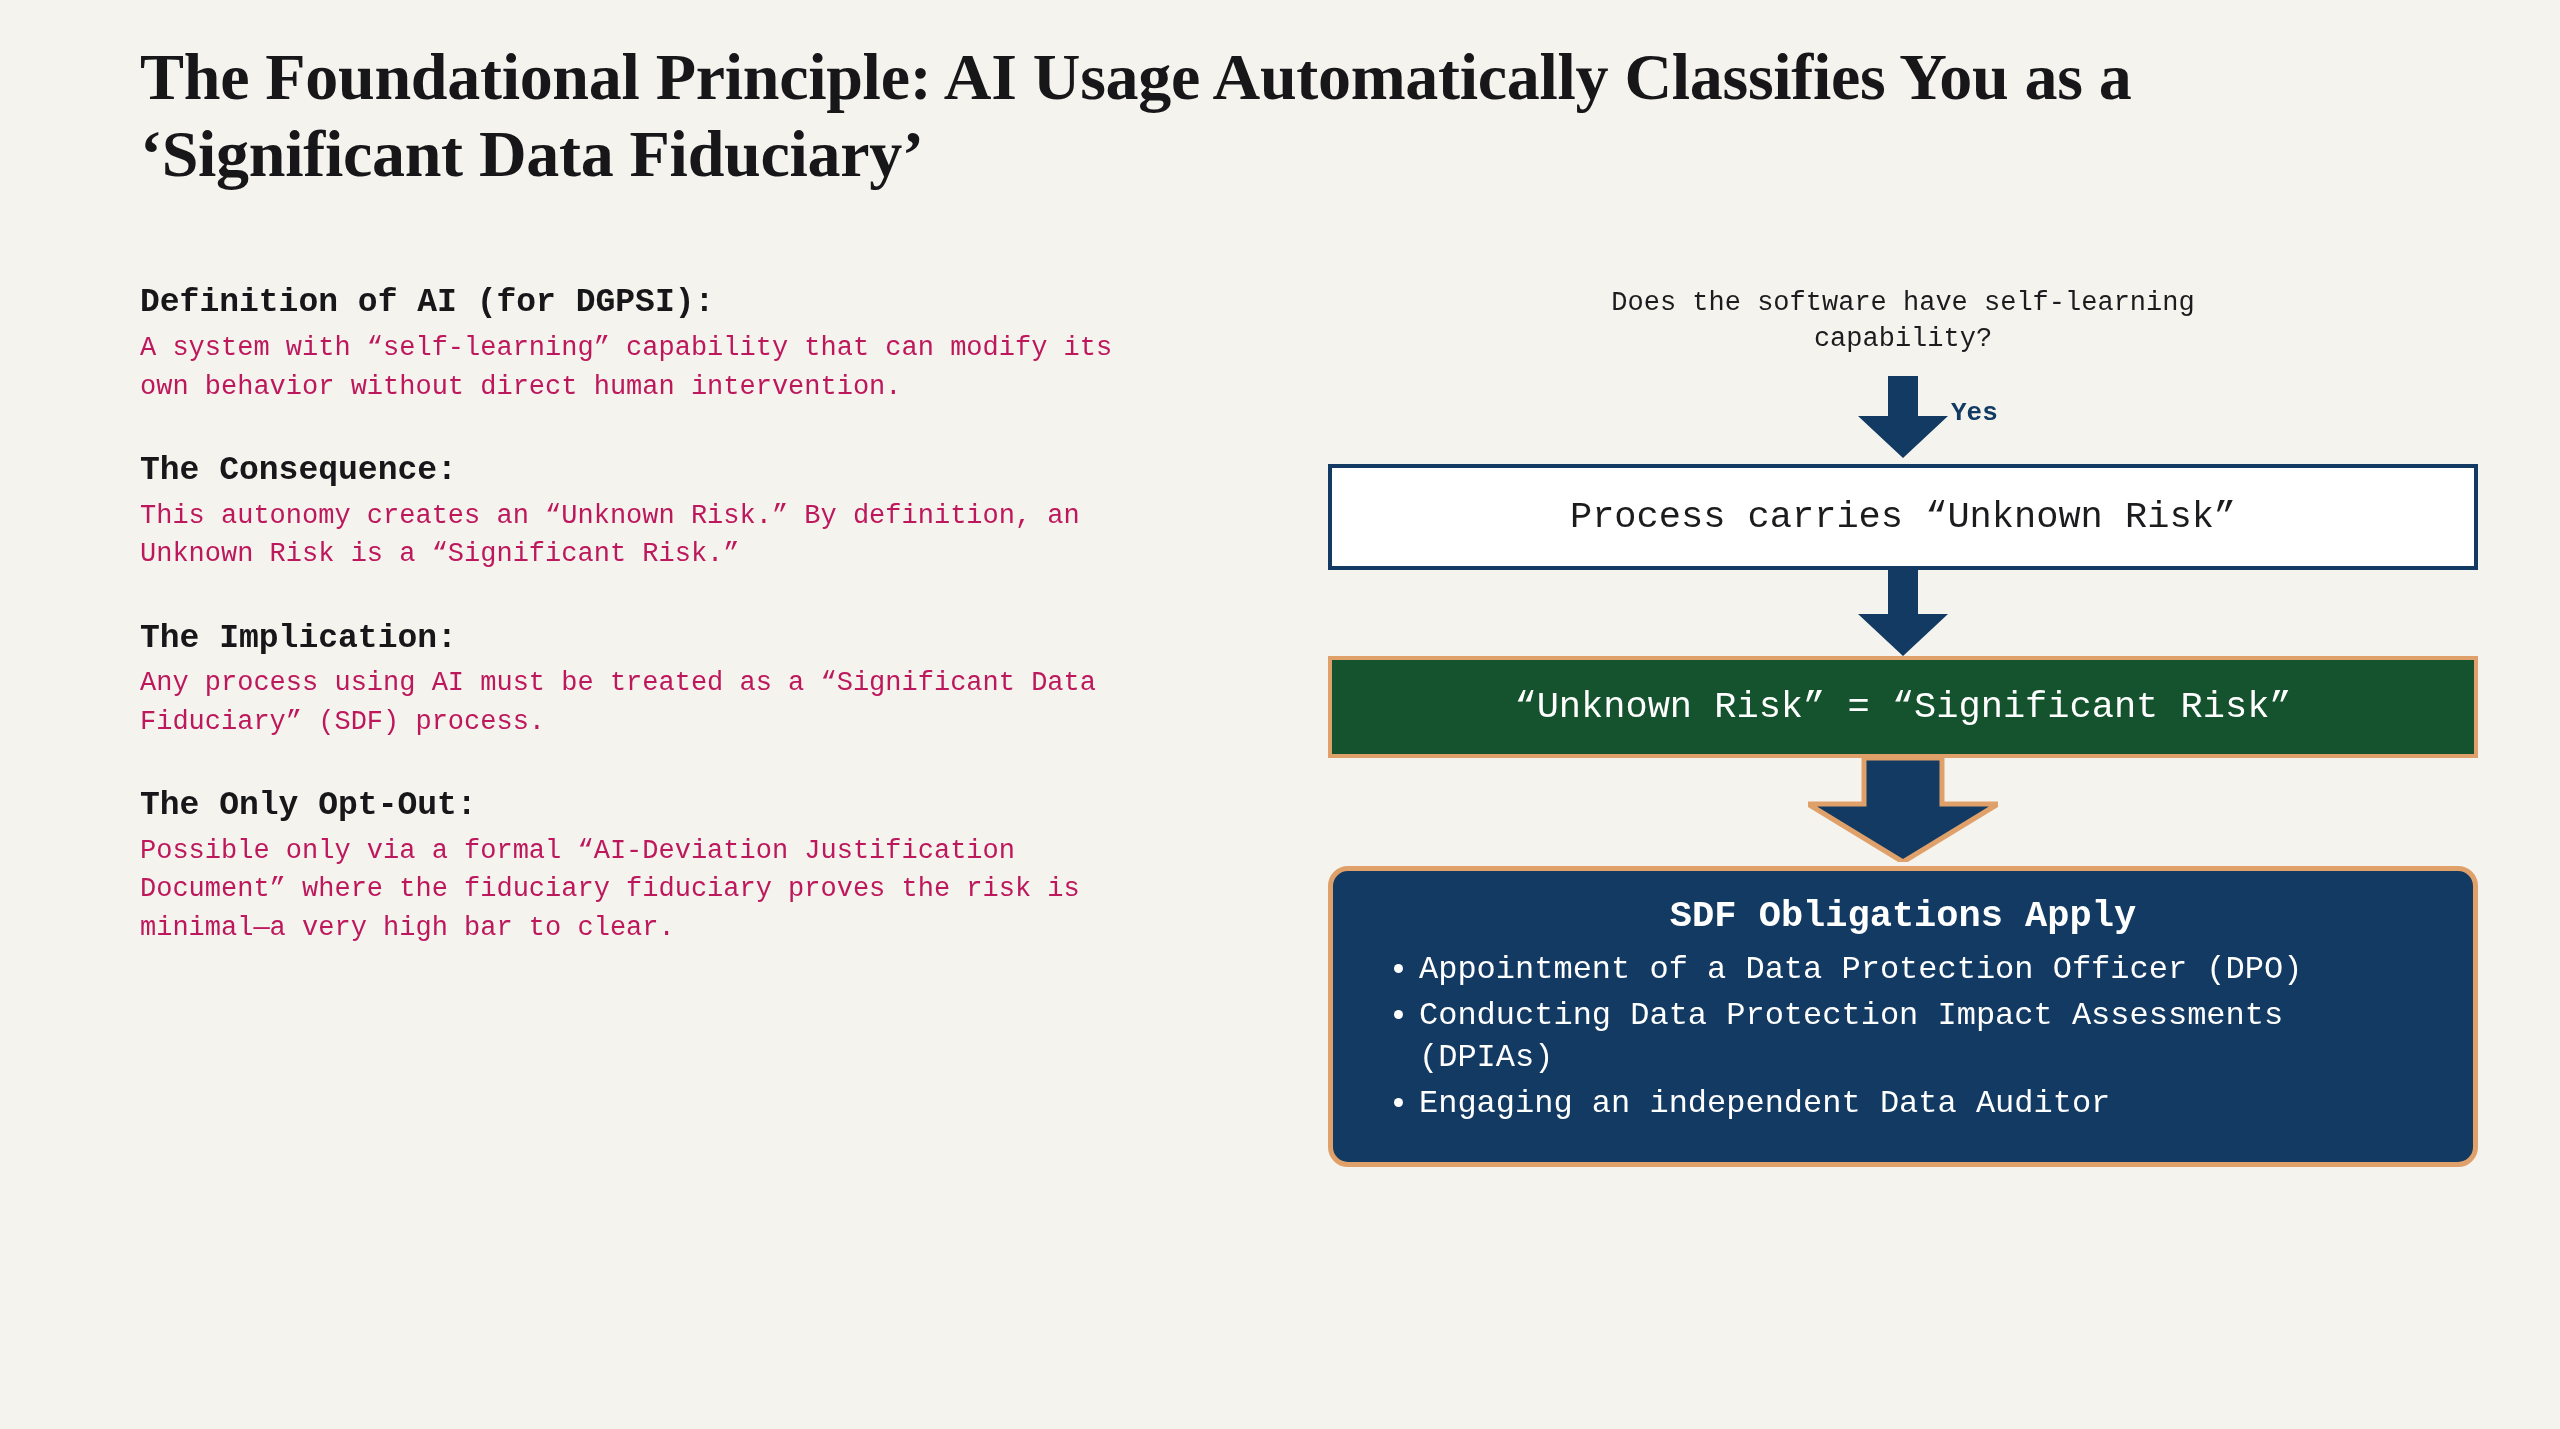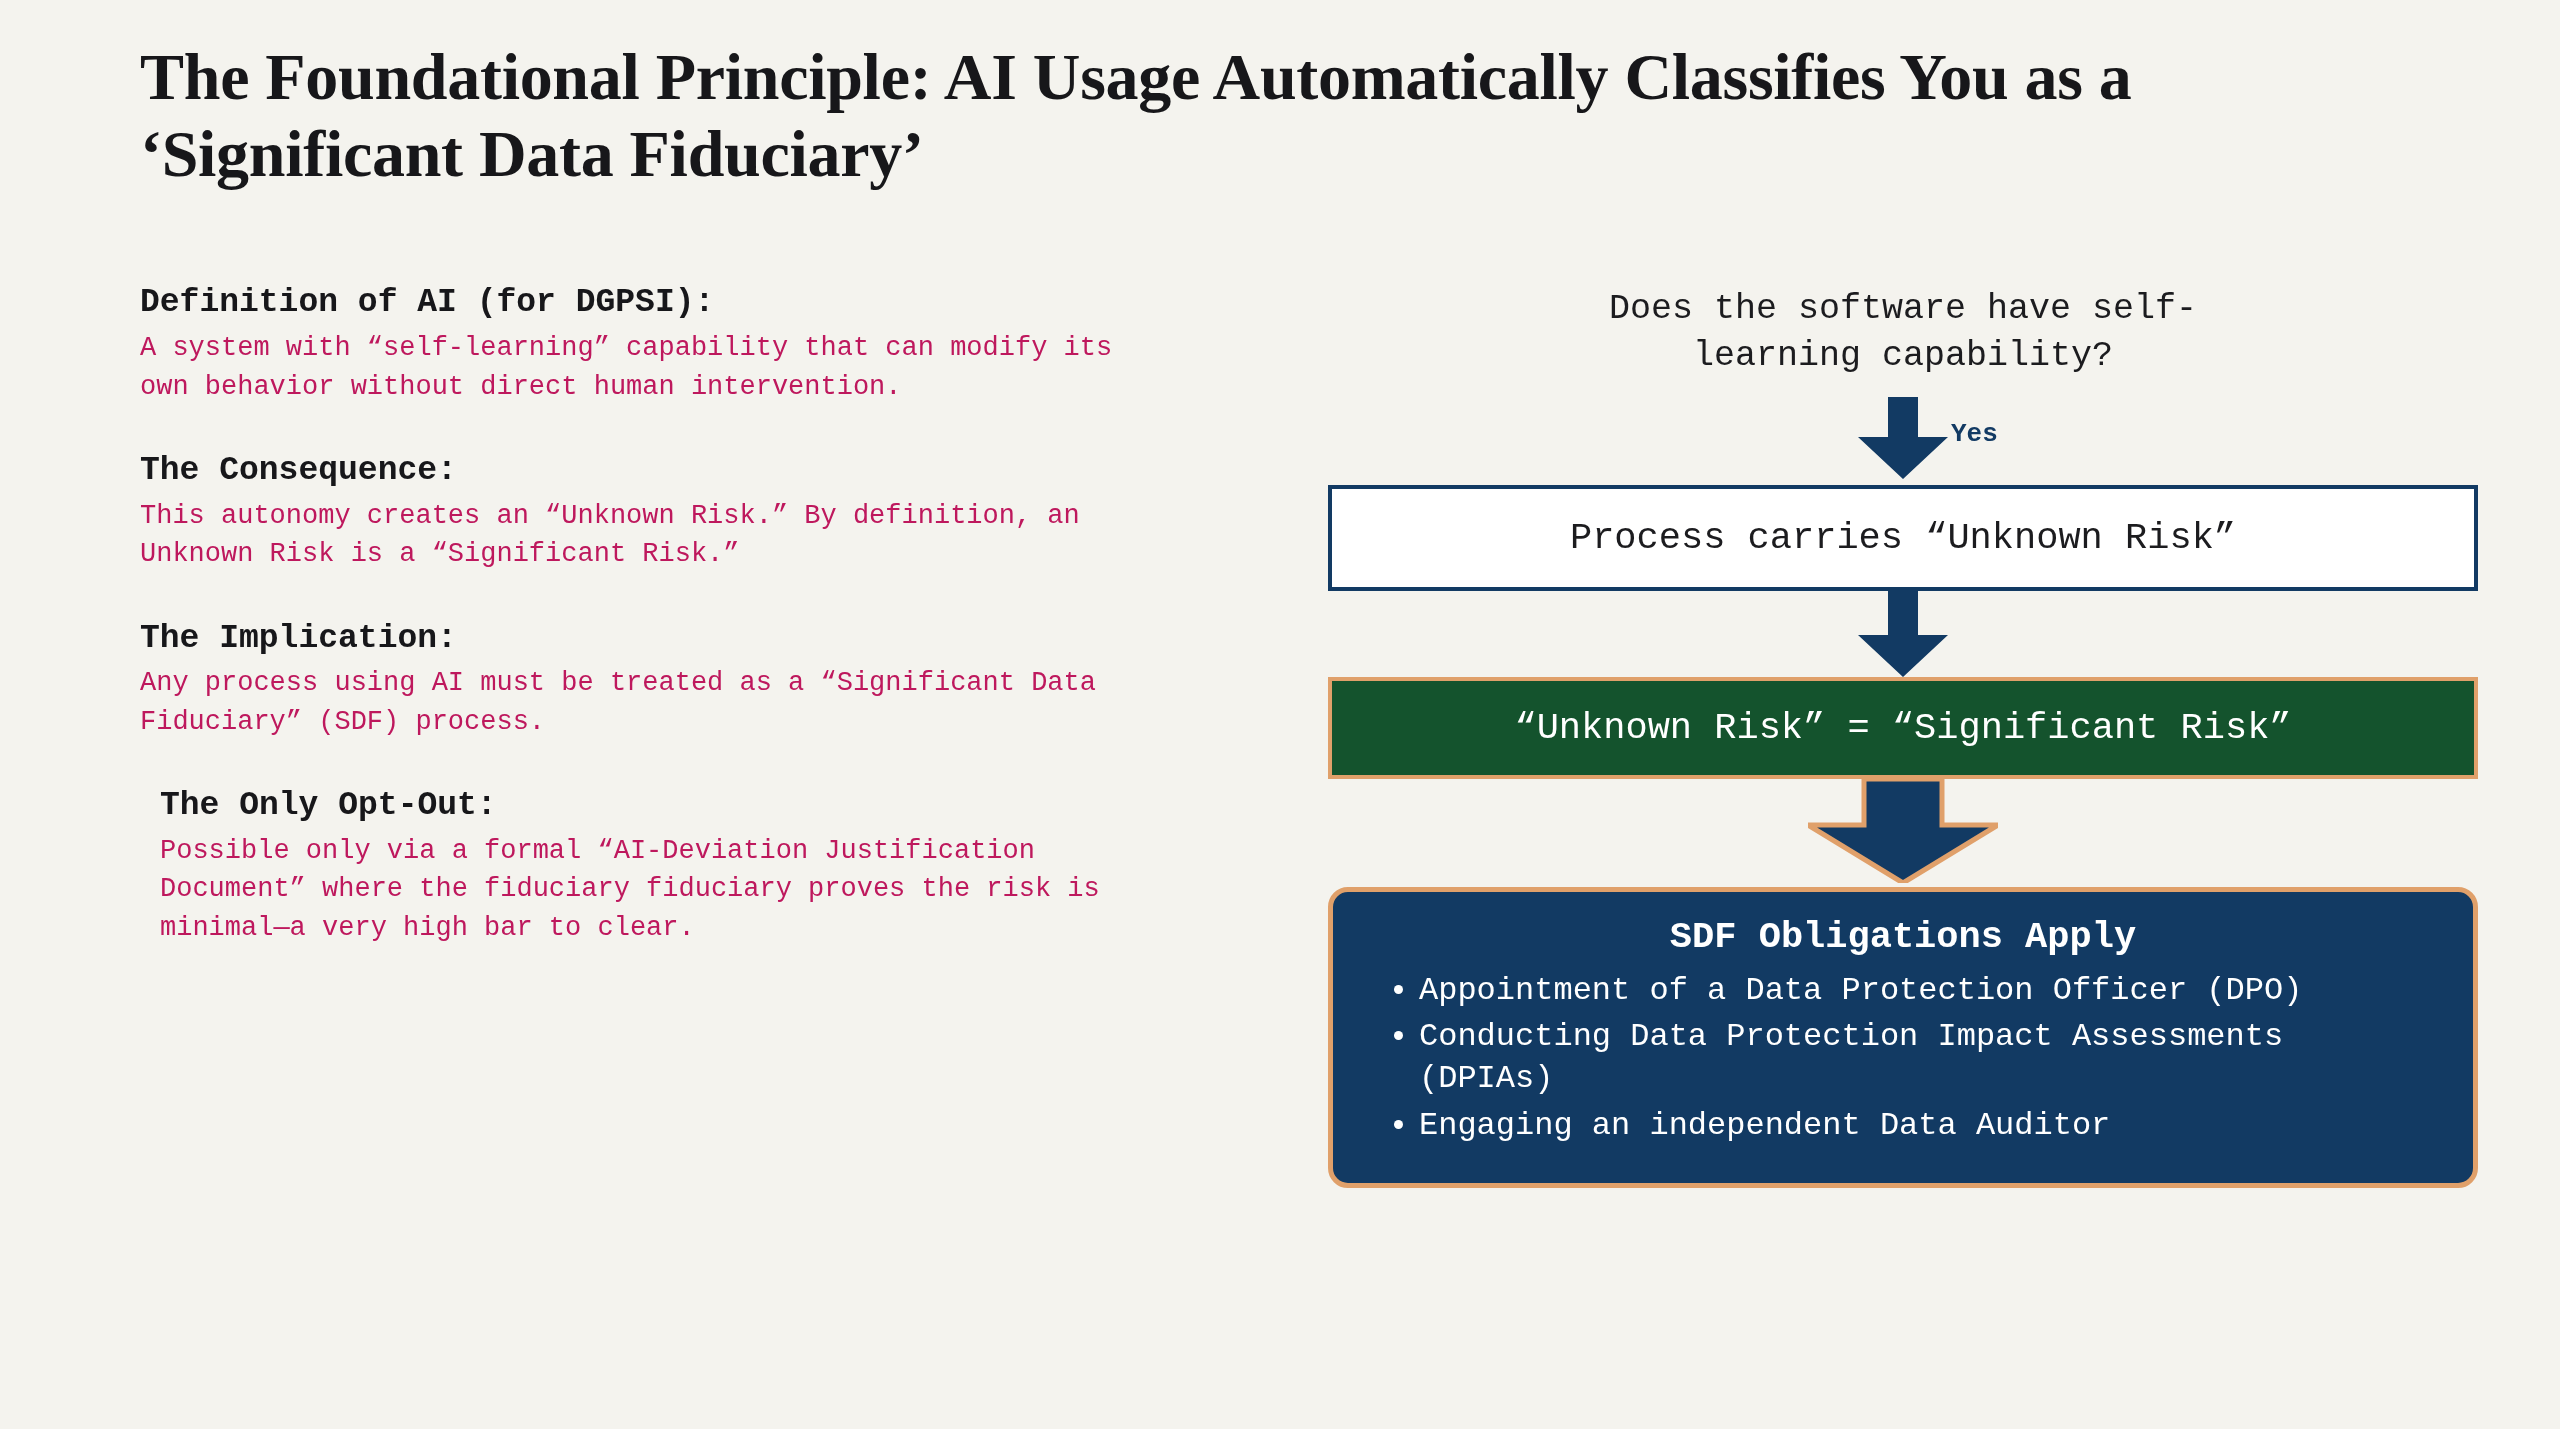--- a/index.html
+++ b/index.html
@@ -48,21 +48,21 @@
   .right-col {
     flex: 1 1 auto;
     padding-left: 30px;
     padding-top: 4px;
   }
 
   
   .block {
     margin-bottom: 44px;
   }
-  .block:last-child { margin-bottom: 0; margin-left: 20px; }
+  .block:last-child { margin-bottom: 0; }
   .block-head {
     font-size: 33px;
     font-weight: bold;
     color: #17171a;
     line-height: 1.3;
     margin-bottom: 4px;
   }
   .block-text {
     font-size: 27px;
     color: #be185d;
@@ -71,21 +71,21 @@
   }
 
   
   .flow {
     width: 1150px;
     margin: 0 auto;
     position: relative;
   }
   .flow-question {
     text-align: center;
-    font-size: 35px;
+    font-size: 27px;
     color: #1c1c1f;
     line-height: 1.32;
     margin: 0 auto 18px auto;
     max-width: 700px;
   }
 
   .arrow-row {
     position: relative;
     height: 88px;
   }

